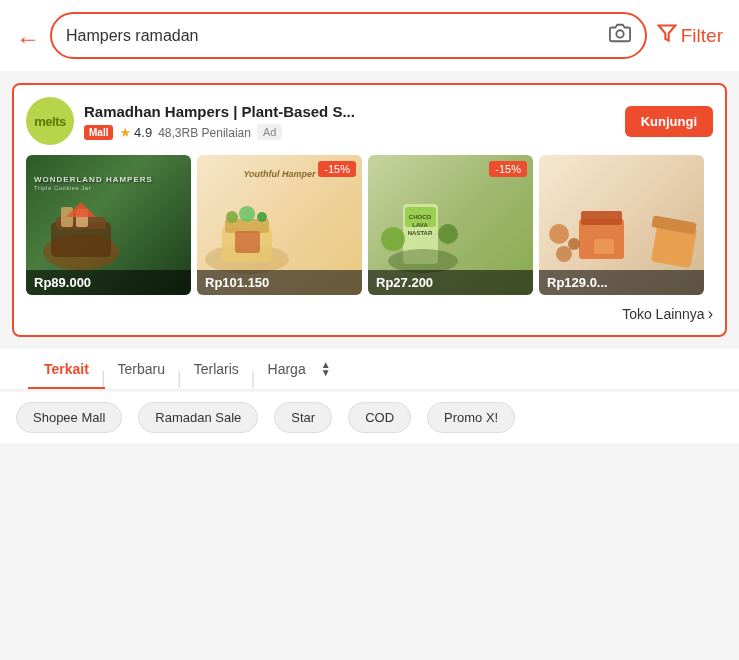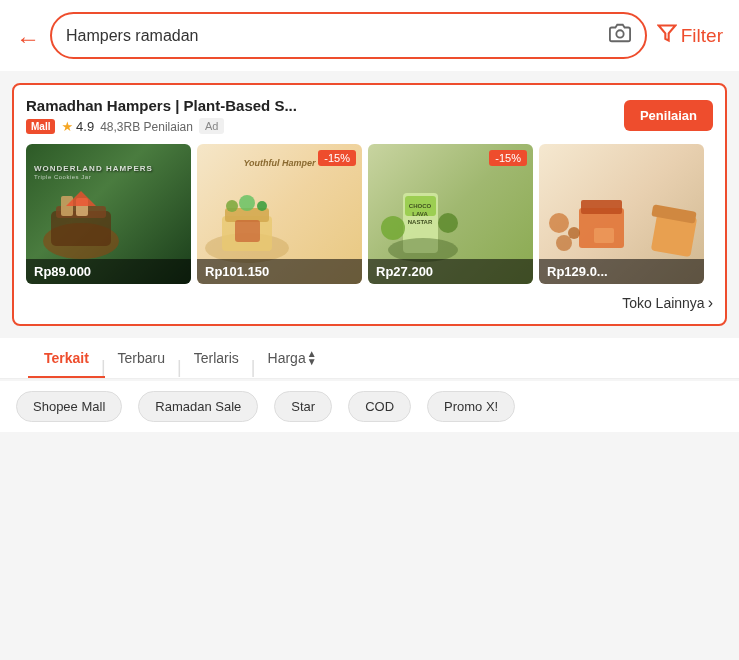--- a/index.html
+++ b/index.html
@@ -249,21 +249,21 @@
       background: #ee4d2d;
     }
     .sort-tab-divider {
       color: #ddd;
       font-size: 18px;
       margin: 0 -4px;
     }
     .sort-tab-harga {
       display: flex;
       align-items: center;
-      gap: 1px;
+      gap: 15px;
     }
     .harga-arrows {
       display: flex;
       flex-direction: column;
       line-height: 0.8;
       font-size: 10px;
       color: #555;
     }
 
     
@@ -359,33 +359,36 @@
       <svg width="20" height="20" viewBox="0 0 24 24" fill="none" stroke="#ee4d2d" stroke-width="2.5">
         <polygon points="22 3 2 3 10 12.46 10 19 14 21 14 12.46 22 3"></polygon>
       </svg>
     </span>
     <span>Filter</span>
   </div>
 </div>
 
 <div class="ad-card">
   <div class="ad-header">
+    <div class="store-logo">
+      <span class="store-logo-text">melts</span>
+    </div>
     <div class="ad-info">
       <div class="ad-title">Ramadhan Hampers | Plant-Based S...</div>
       <div class="ad-meta">
         <span class="mall-badge">Mall</span>
         <div class="rating">
           <span class="star-icon">★</span>
           <span>4.9</span>
         </div>
         <span class="review-count">48,3RB Penilaian</span>
         <span class="ad-badge">Ad</span>
       </div>
     </div>
-    <button class="kunjungi-btn">Penilaian</button>
+    <button class="kunjungi-btn">Kunjungi</button>
   </div>
 
   <div class="product-scroll">
 
     <div class="product-card">
       <div class="product-img product-img-1">
         <span class="wonderland-label">WONDERLAND HAMPERS</span>
         <span class="wonderland-sub">Triple Cookies Jar</span>
 
         <svg width="90" height="80" viewBox="0 0 90 80" style="position:absolute;bottom:18px;left:10px">

